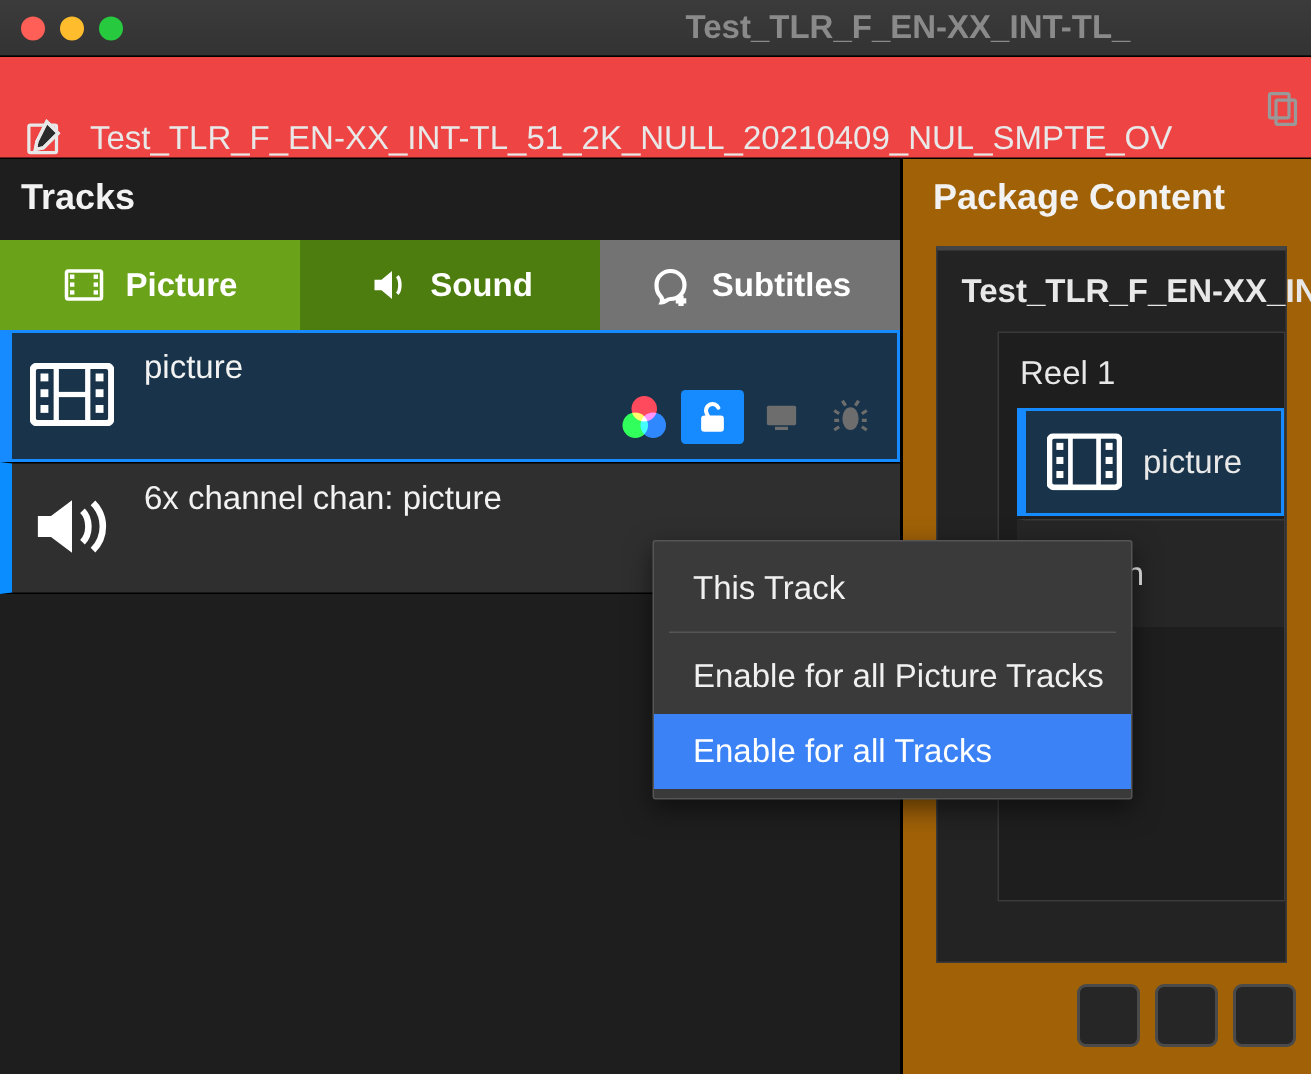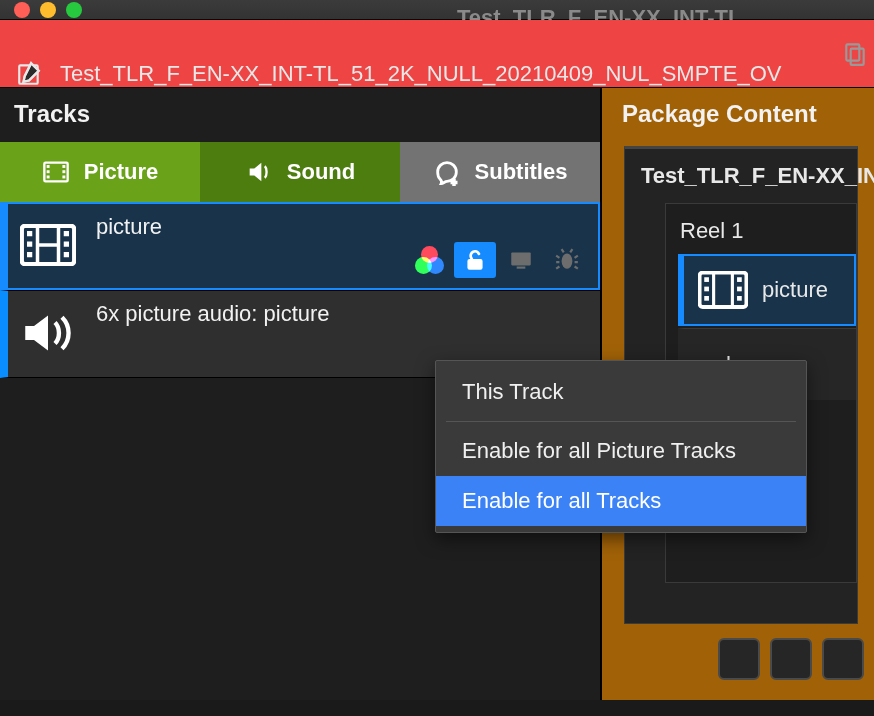--- a/index.html
+++ b/index.html
@@ -7,21 +7,21 @@
     width: 874px; height: 716px;
     background: #1a1a1a;
     font-family: -apple-system, "Helvetica Neue", Arial, sans-serif;
     color: #e8e8e8;
     overflow: hidden;
     position: relative;
   }
 
   
   .titlebar {
-    height: 20px;
+    height: 38px;
     background: linear-gradient(#3b3b3b, #333333);
     display: flex;
     align-items: center;
     position: relative;
     border-bottom: 1px solid #000;
   }
   .traffic-lights {
     display: flex; gap: 10px;
     padding-left: 14px;
   }
@@ -180,21 +180,21 @@
   }
   .rgb-circles .r { background:#ff1a1a; left:6px; top:0; }
   .rgb-circles .g { background:#1aff1a; left:0; top:11px; }
   .rgb-circles .b { background:#1a6aff; left:12px; top:11px; }
 
   
   .context-menu {
     position: absolute;
     left: 435px;
     top: 360px;
-    width: 372px;
+    width: 320px;
     background: #3a3a3a;
     border: 1px solid #555;
     border-radius: 2px;
     z-index: 100;
     box-shadow: 0 6px 18px rgba(0,0,0,0.5);
     padding: 6px 0;
   }
   .cm-item {
     padding: 12px 26px;
     font-size: 22px;
@@ -399,21 +399,21 @@
     </div>
 
     <div class="track audio">
       <span class="track-icon">
         <svg viewBox="0 0 32 24" fill="currentColor">
           <path d="M3 8v8h5l8 6V2l-8 6H3z"></path>
           <path d="M20 6c3 3 3 9 0 12M24 3c5 5 5 13 0 18" fill="none" stroke="currentColor" stroke-width="2.5"></path>
         </svg>
       </span>
       <div class="track-body">
-        <span class="track-label">6x picture audio: picture</span>
+        <span class="track-label">6x channel chan: picture</span>
       </div>
     </div>
   </div>
 
   <div class="right">
     <div class="panel-title">Package Content</div>
 
     <div class="pkg-box">
       <div class="pkg-title">Test_TLR_F_EN-XX_IN</div>
 

